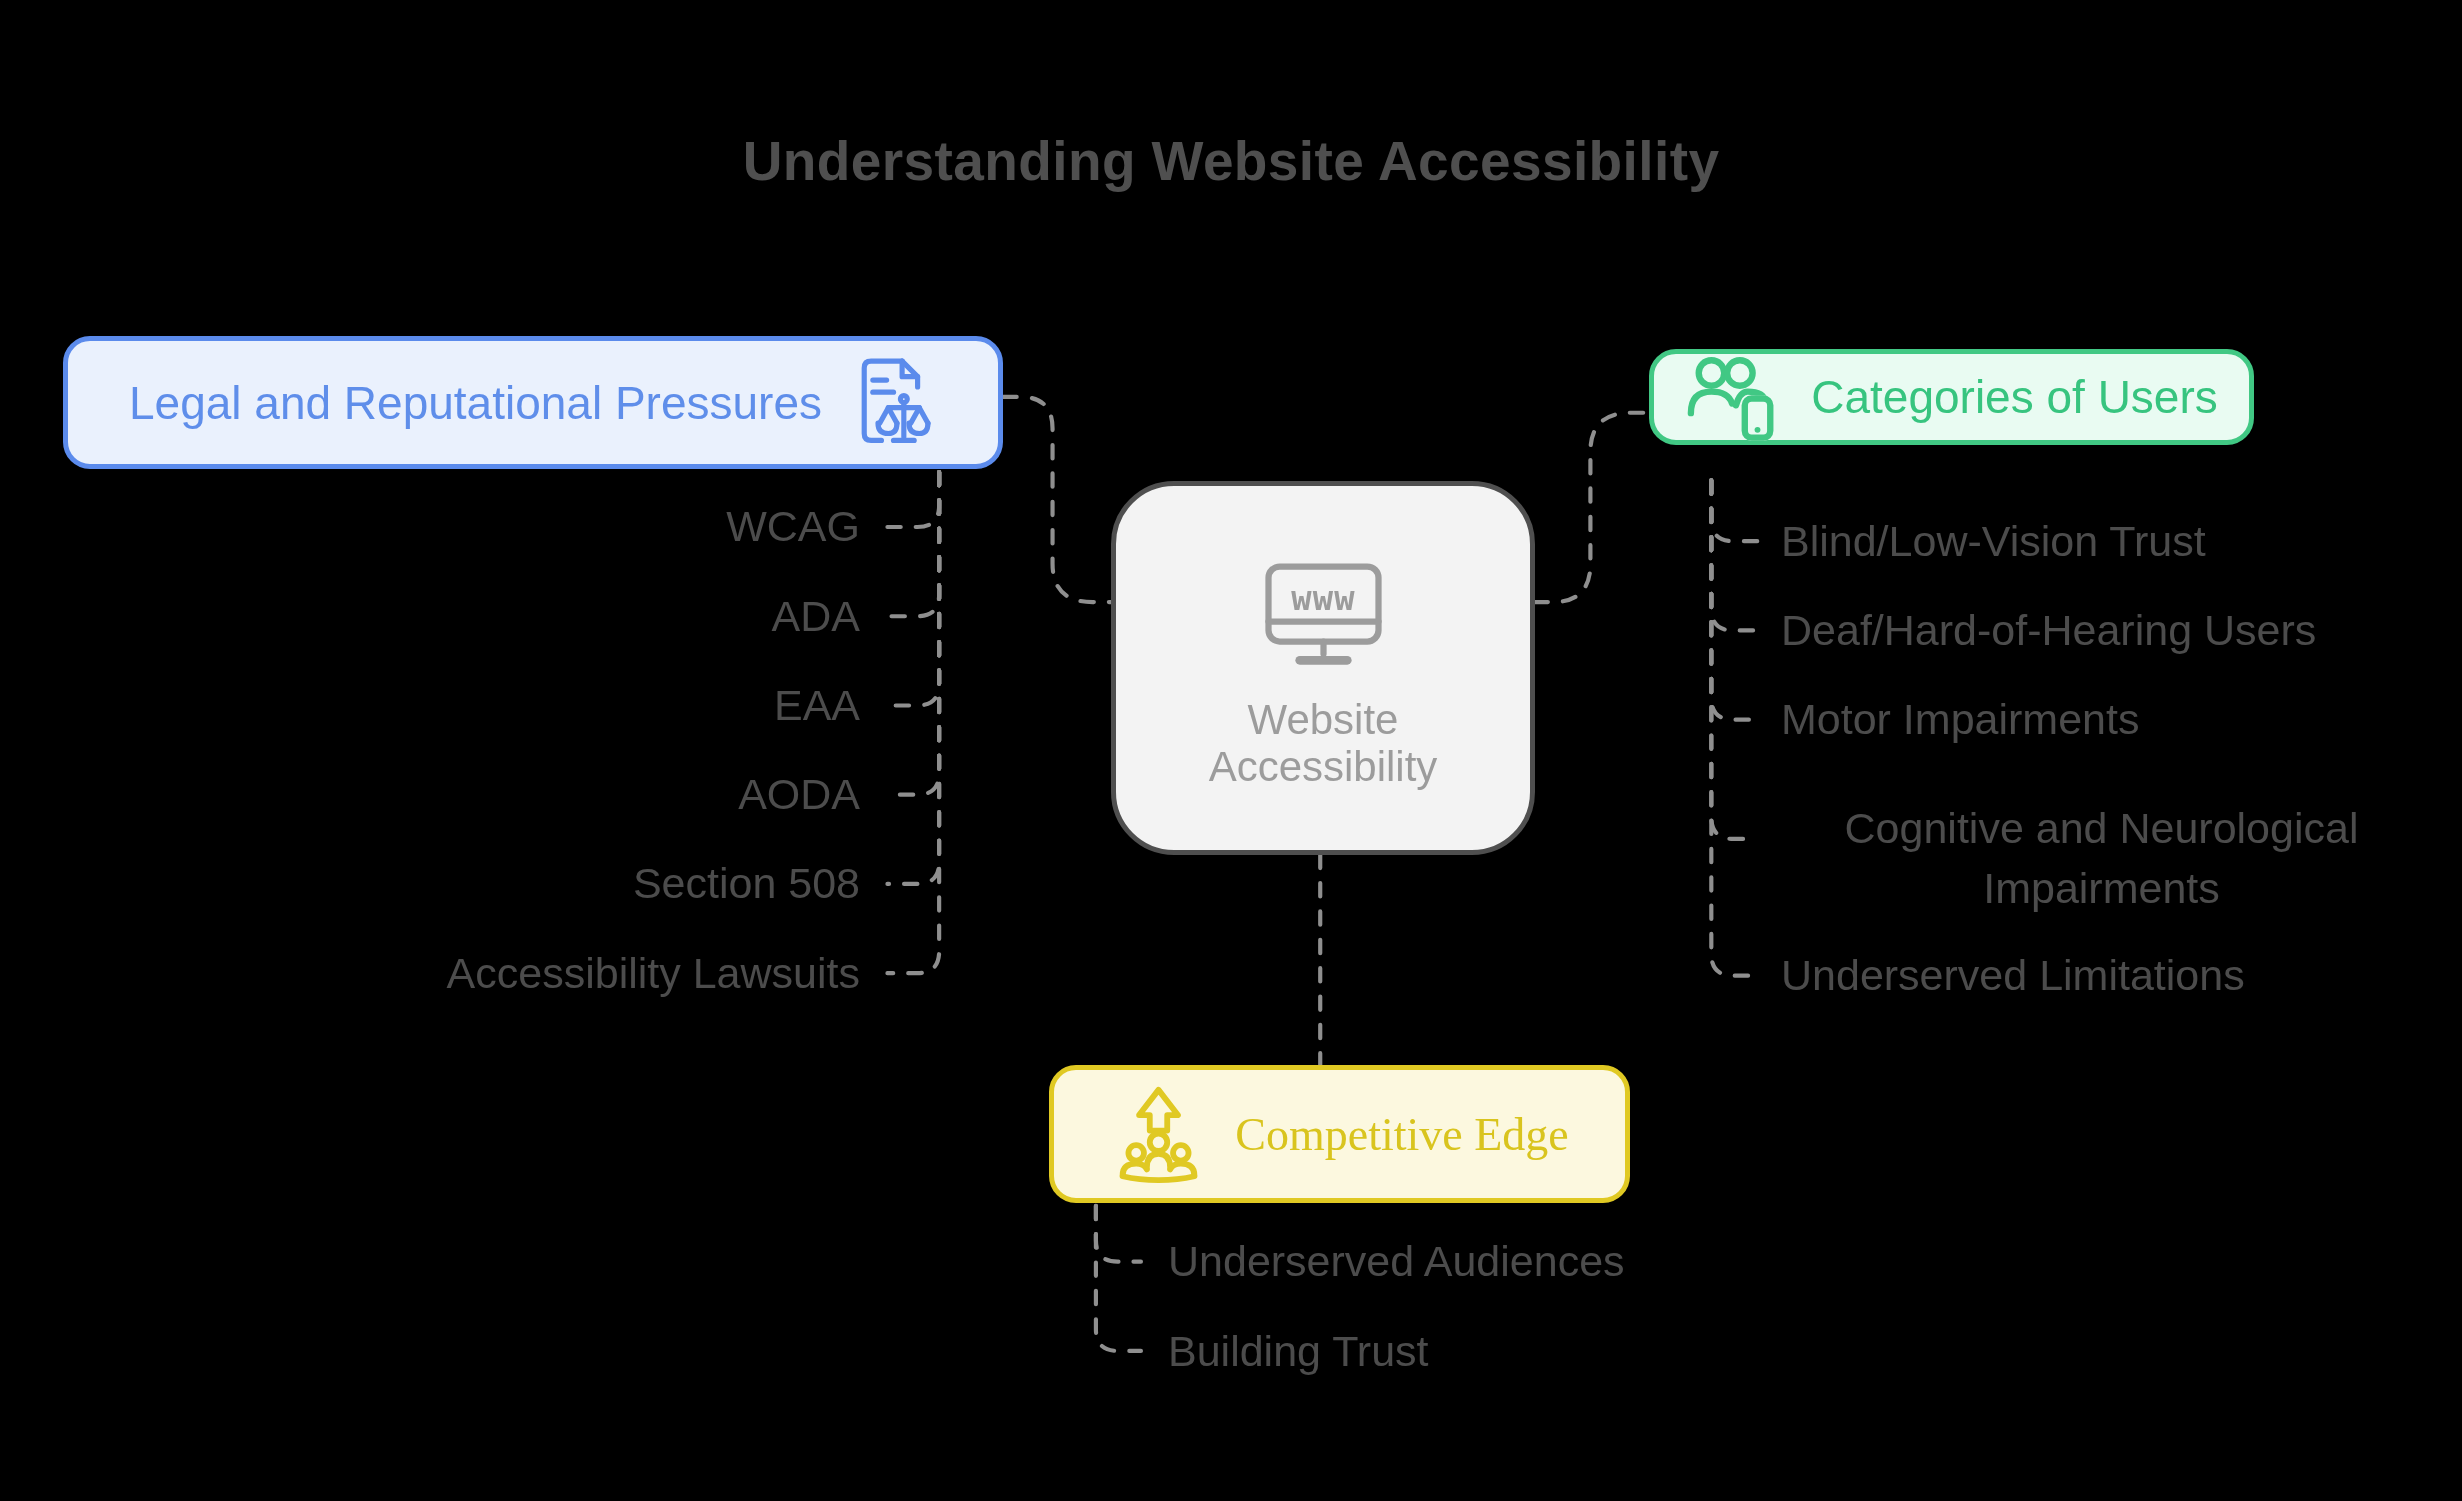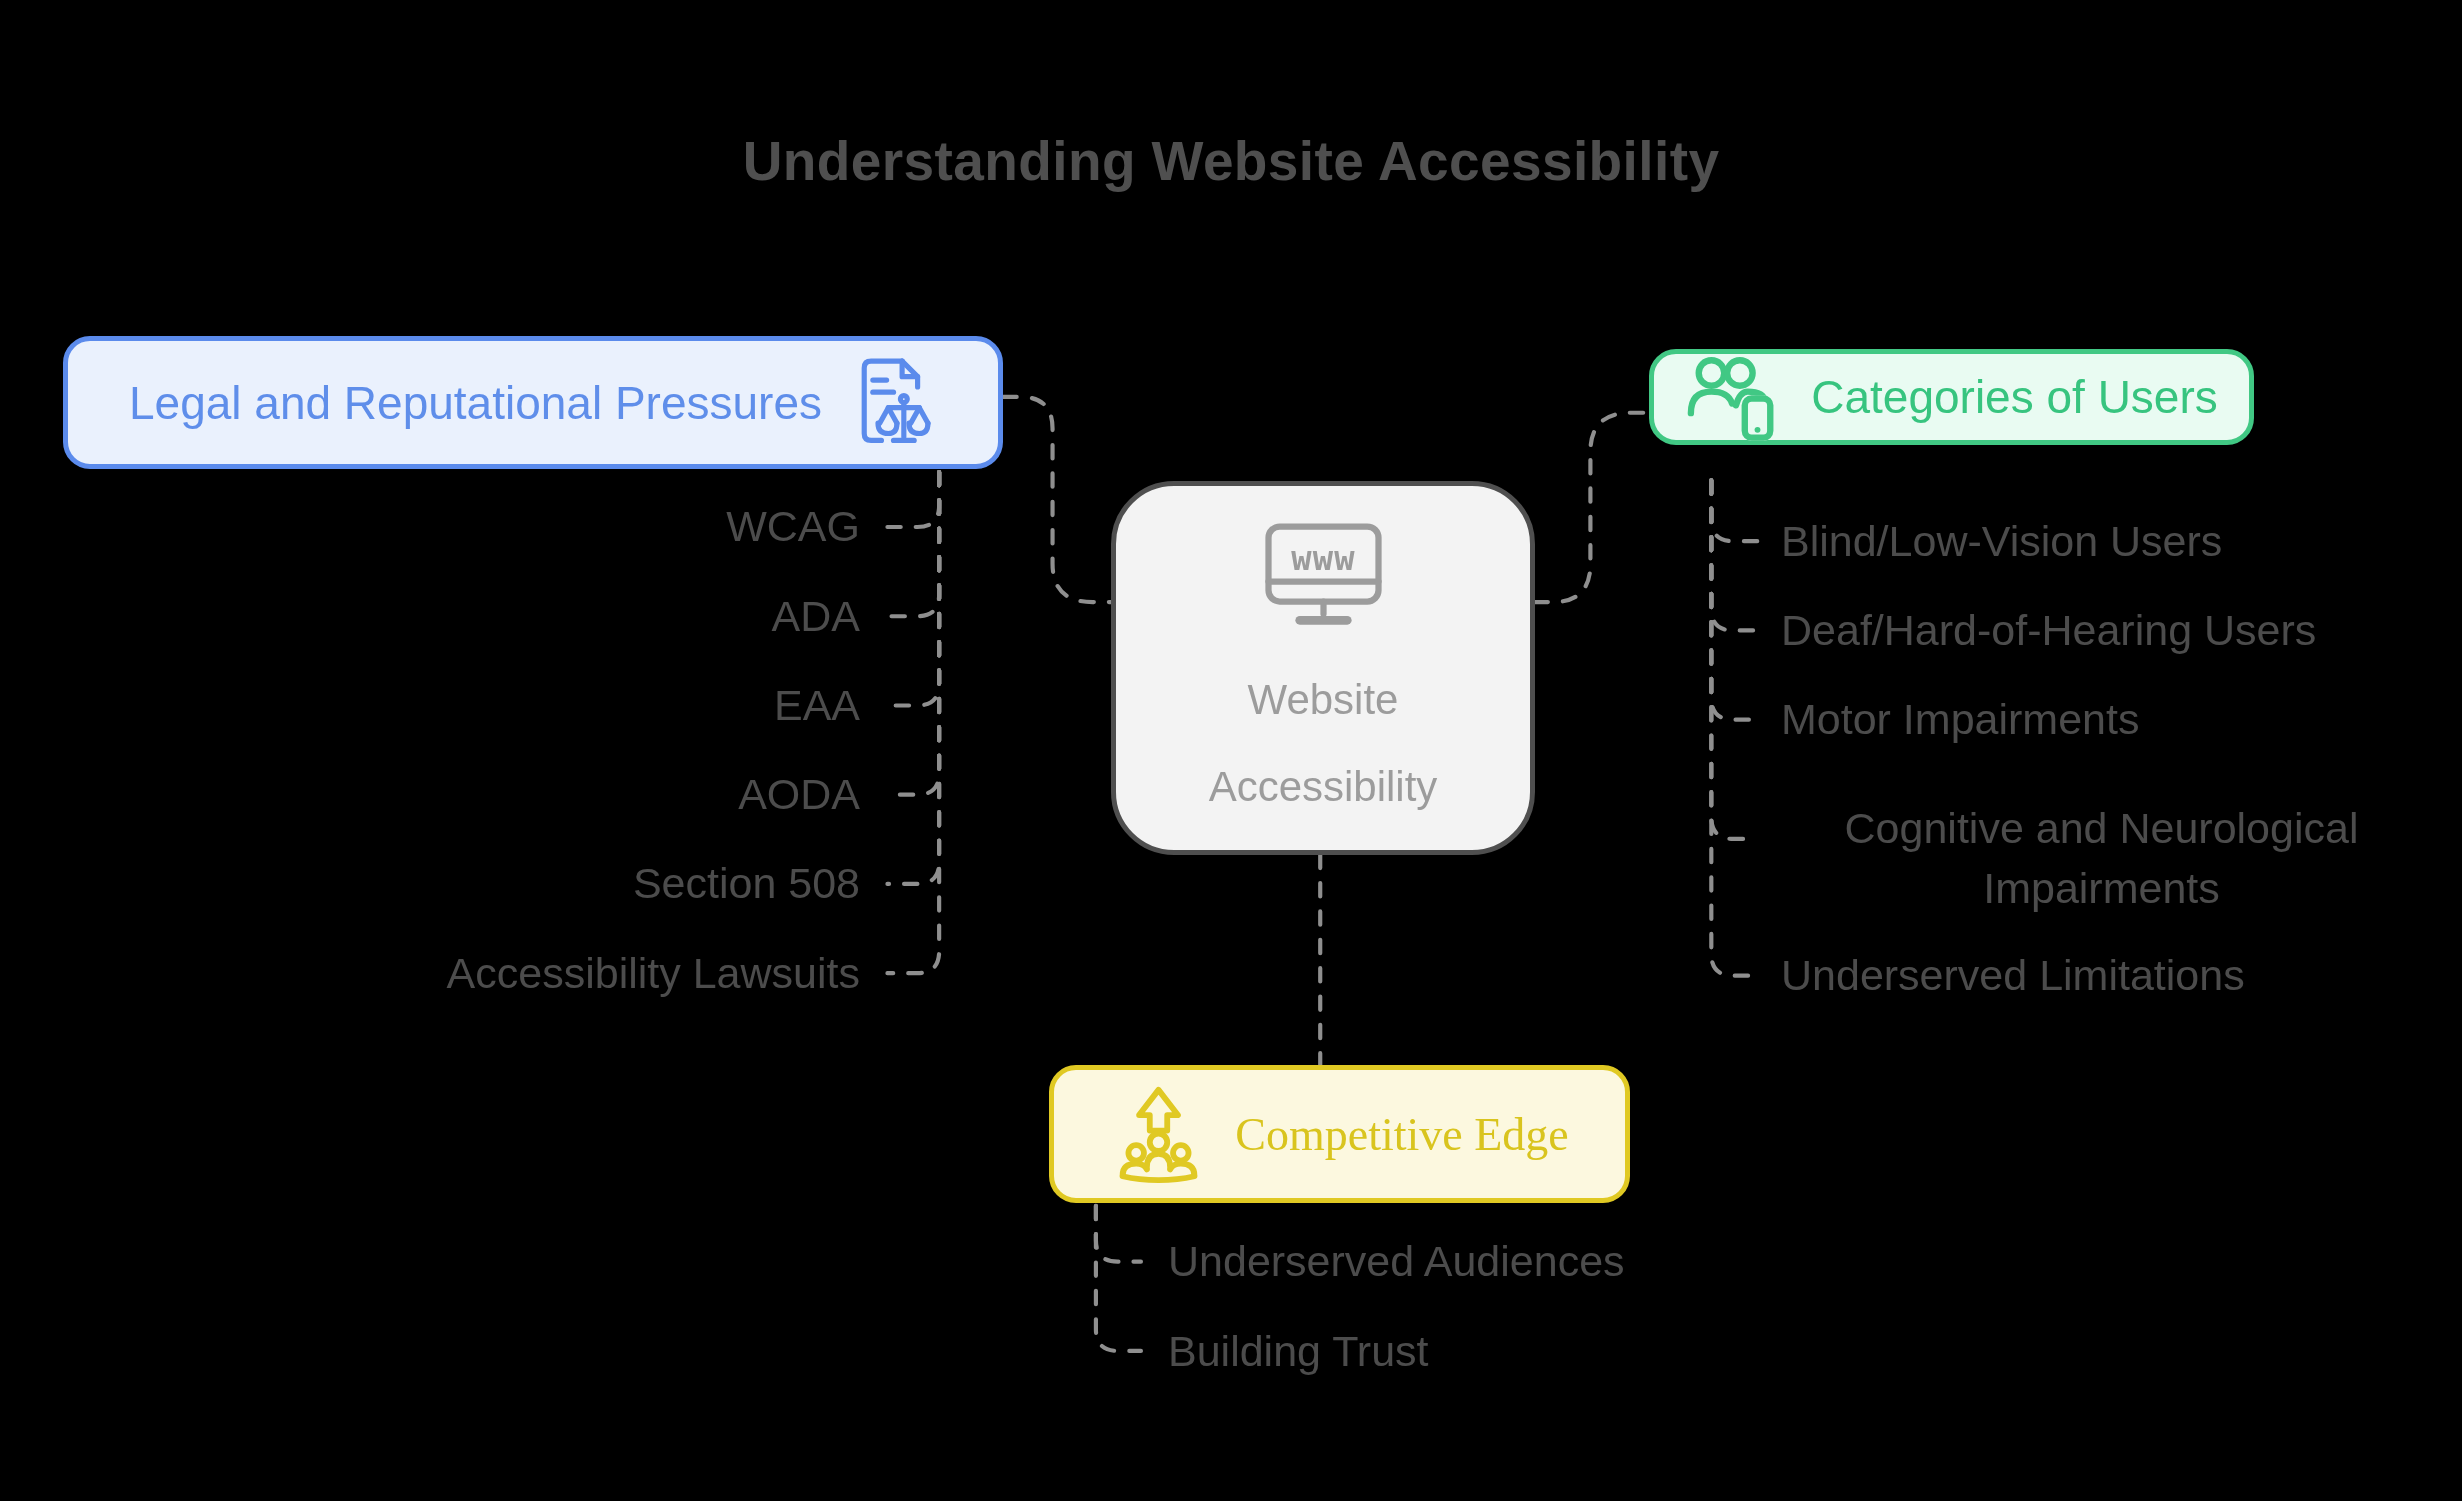--- a/index.html
+++ b/index.html
@@ -84,21 +84,21 @@
     border: 5.8px solid var(--center_border);
     border-radius: 63px;
     flex-direction: column;
     gap: 22px;
     padding-top: 13px;
   }
   .center-label {
     width: 359px;
     text-align: center;
     font-size: 42px;
-    line-height: 87px;
+    line-height: 47px;
     color: var(--center_text);
   }
   .item {
     position: absolute;
     font-size: 43px;
     line-height: 43px;
     color: var(--item_text);
     white-space: nowrap;
   }
   .left-item  { right: 1602px; text-align: right; }
@@ -208,21 +208,21 @@
     <div class="center-label">Website Accessibility</div>
   </div>
 
   <div class="item left-item" style="top:505px">WCAG</div>
   <div class="item left-item" style="top:595px">ADA</div>
   <div class="item left-item" style="top:684px">EAA</div>
   <div class="item left-item" style="top:773px">AODA</div>
   <div class="item left-item" style="top:862px">Section 508</div>
   <div class="item left-item" style="top:952px">Accessibility Lawsuits</div>
 
-  <div class="item right-item" style="top:520px">Blind/Low-Vision Users</div>
+  <div class="item right-item" style="top:520px">Blind/Low-Vision Trust</div>
   <div class="item right-item" style="top:609px">Deaf/Hard-of-Hearing Users</div>
   <div class="item right-item" style="top:698px">Motor Impairments</div>
   <div class="item right-item wrap2" style="top:779px">Cognitive and Neurological Impairments</div>
   <div class="item right-item" style="top:954px">Underserved Limitations</div>
 
   <div class="item bottom-item" style="top:1240px">Underserved Audiences</div>
   <div class="item bottom-item" style="top:1330px">Building Trust</div>
 
 </div>
 

